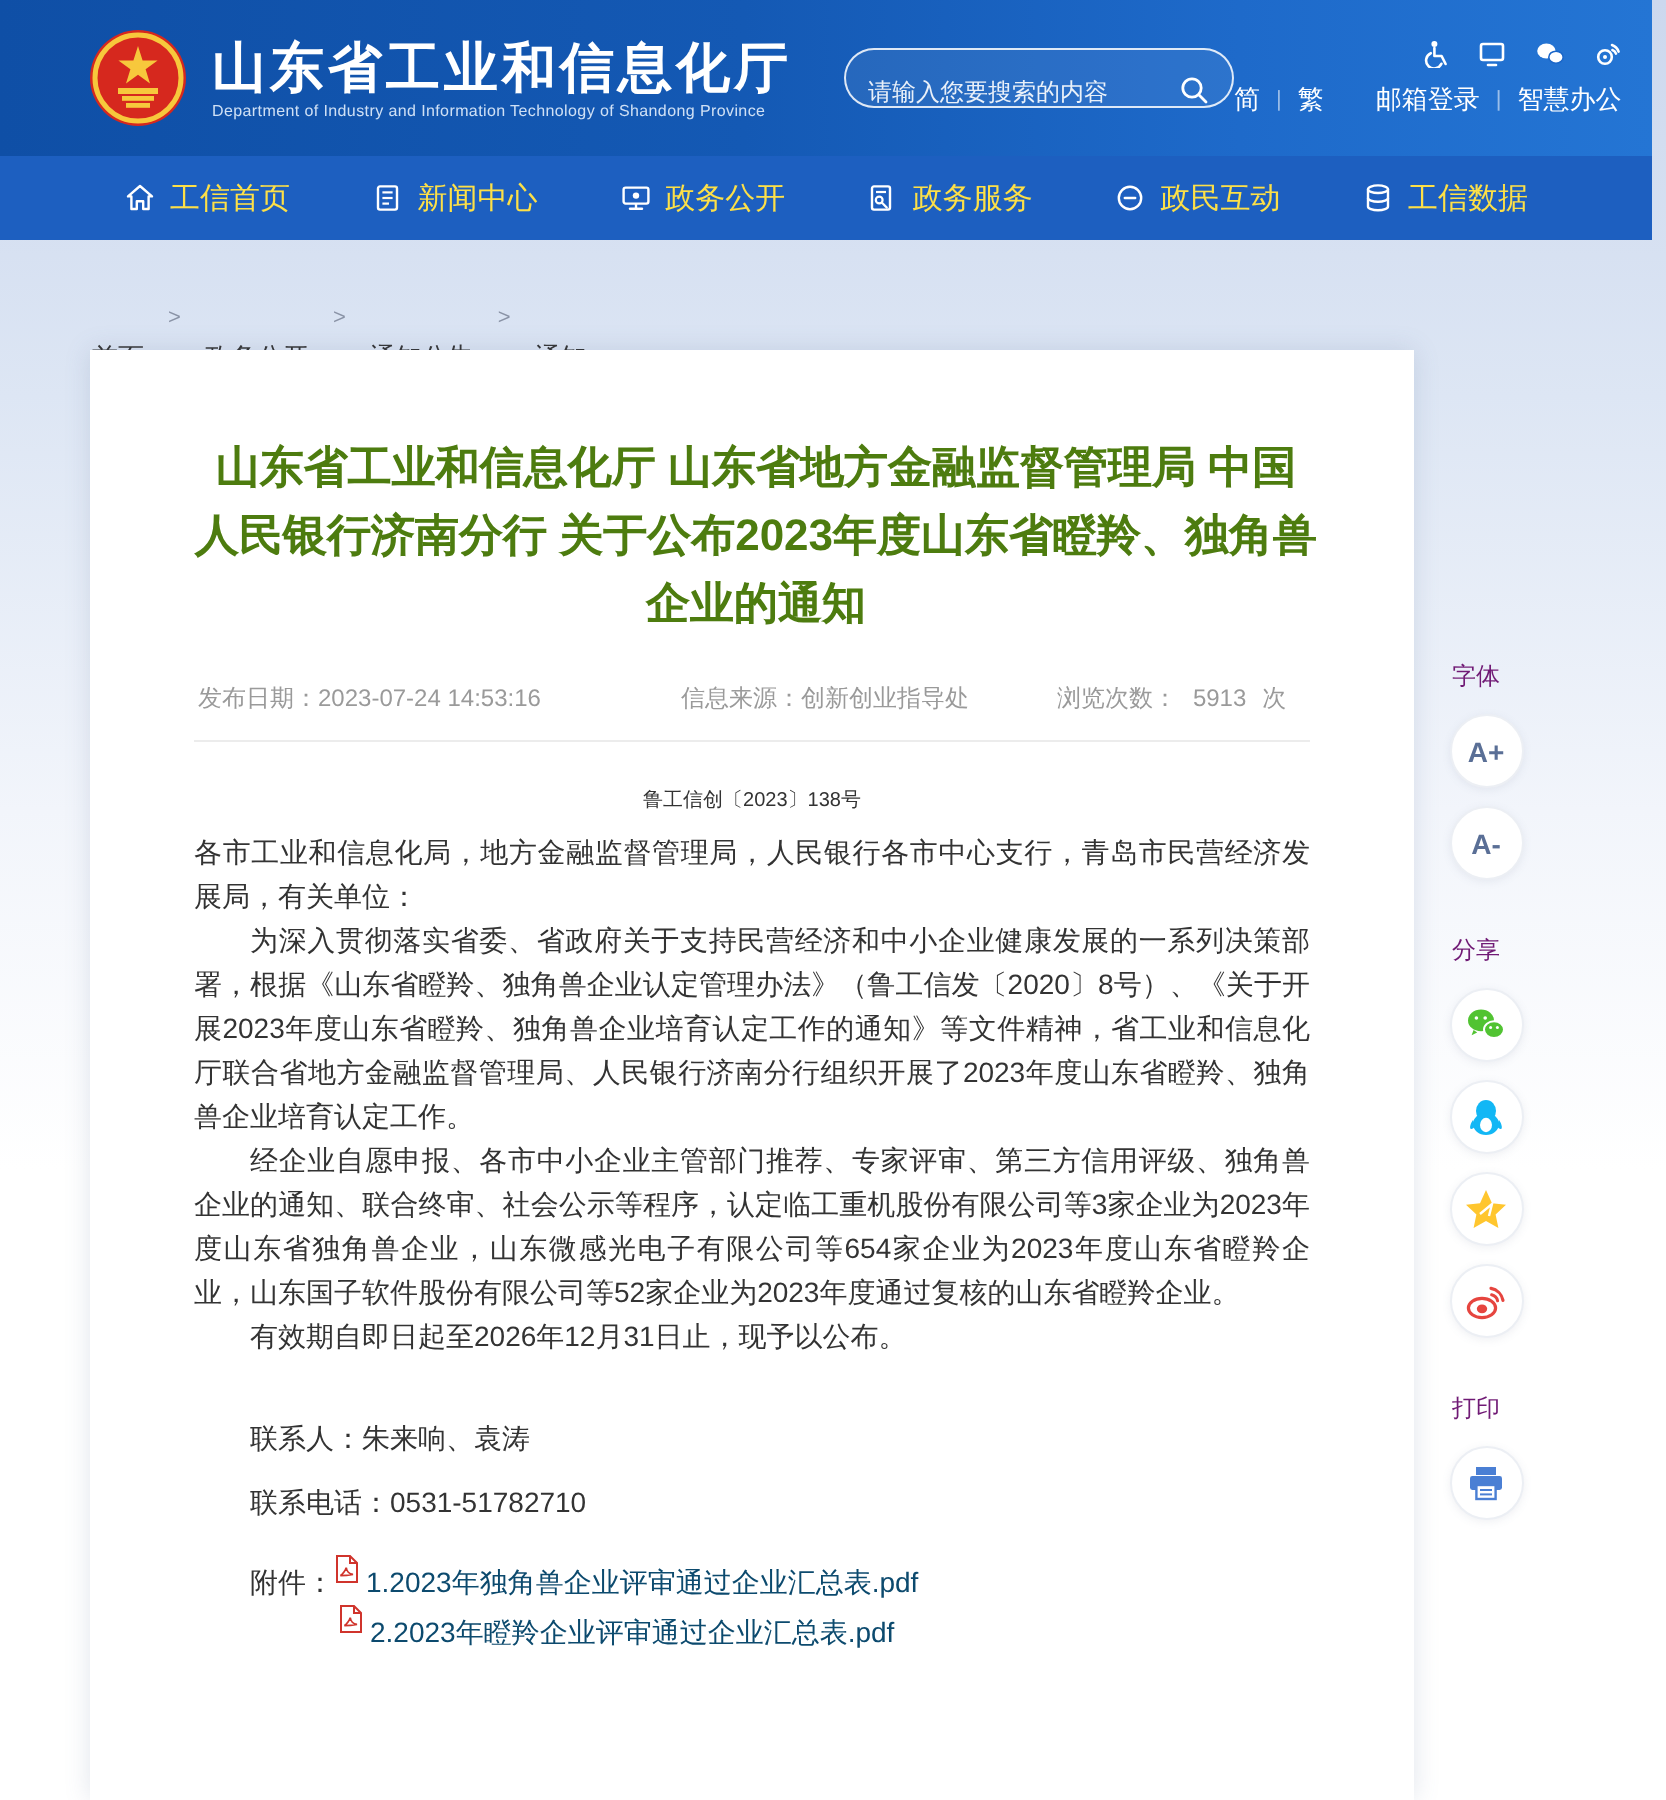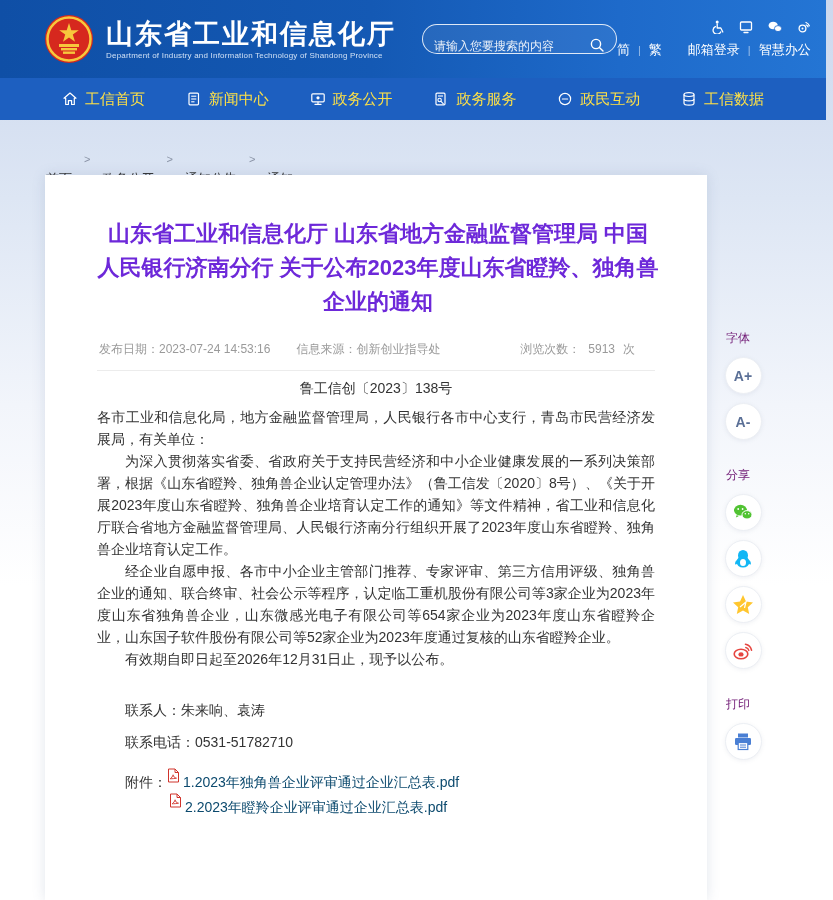--- a/index.html
+++ b/index.html
@@ -55,30 +55,30 @@
   .breadcrumb .bc-sep { color:#8a93a6; font-size:11px; }
 
   
   .card {
     position:absolute; left:45px; top:175px; width:662px; height:725px;
     background:#fff; box-shadow:0 0 12px rgba(90,110,150,.18);
     padding:42px 52px 20px;
   }
   .article-title {
     width:562px; margin:0 auto; text-align:center;
-    font-size:22px; font-weight:bold; color:#6d28d9; line-height:34px;
-  }
-  .meta-row { display:flex; align-items:flex-start; margin-top:22px; font-size:12px; color:#9a9a9a; padding:0 2px; }
+    font-size:22px; font-weight:bold; color:#4d7c0f; line-height:34px;
+  }
+  .meta-row { display:flex; align-items:flex-start; margin-top:22px; font-size:12px; color:#9a9a9a; padding:0 2px;gap:44px; }
   .meta-item { white-space:nowrap; }
   .meta-src { margin-left:26px; }
   .meta-views { margin-left:auto; margin-right:18px; }
   .meta-views .v-num { margin:0 8px; }
   .meta-divider { border-bottom:1px solid #ececec; margin-top:12px; }
 
-  .doc-number { text-align:center; font-size:14px; color:#333; margin-top:9px; }
+  .doc-number { text-align:center; font-size:10px; color:#333; margin-top:22px; }
 
   .article-body { margin-top:8px; font-size:14px; color:#333; line-height:22px; text-align:justify; }
   .article-body p.indent { text-indent:2em; }
 
   .contact-block { margin-top:24px; margin-left:2em; font-size:14px; color:#333; line-height:32px; }
 
   .attachments { margin-top:12px; margin-left:2em; font-size:14px; color:#333; }
   .att-row { display:flex; align-items:flex-start; line-height:24px; margin-bottom:1px; }
   .att-row .pdf-ic { margin-right:3px; flex:0 0 auto; position:relative; top:-2px; }
   .att-label { white-space:nowrap; }

